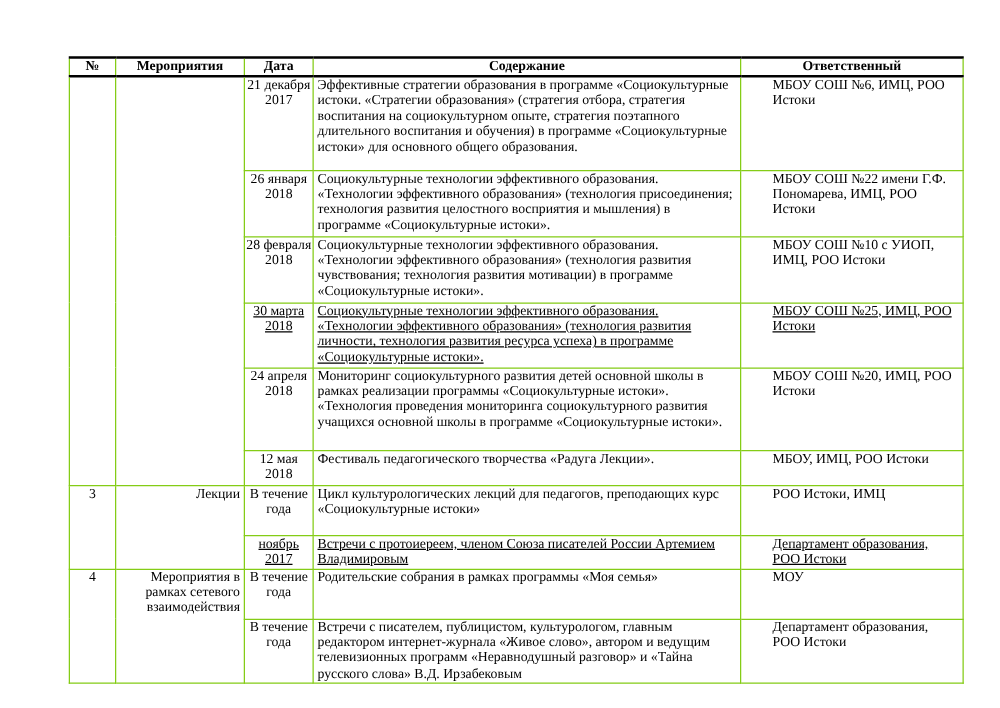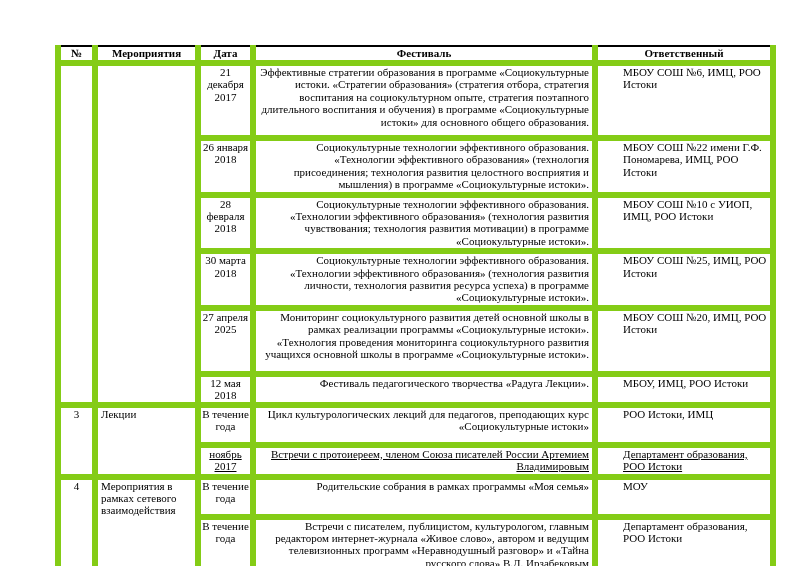--- a/index.html
+++ b/index.html
@@ -15,43 +15,43 @@
     position: absolute;
     left: 55px;
     top: 45px;
     width: 715px;
     border-collapse: collapse;
     table-layout: fixed;
     font-size: 11px;
     line-height: 12.4px;
   }
   th, td {
-    border: 6px solid #84cc16;
+    border: 1px solid #84cc16;
     vertical-align: top;
     padding: 0 3px 1px 3px;
     overflow: hidden;
     word-wrap: break-word;
   }
   th {
     font-weight: bold;
     text-align: center;
     border-top: 2px solid #000000;
     border-bottom: 2px solid #000000;
     height: 13px;
     padding: 0 1px;
     line-height: 13px;
   }
   td.c-num  { text-align: center; padding: 0 1px; }
-  td.c-name { text-align: left; }
+  td.c-name { text-align: right; }
   td.c-date { text-align: center; padding: 0 1px; }
-  td.c-content { text-align: right; }
+  td.c-content { text-align: left; }
   td.c-resp { text-align: left; padding-left: 25px; }
   tr.h75 { height: 75px; }
   tr.h53 { height: 53px; margin-top: 32px; }
-  tr.h52 { height: 52px; }
+  tr.h52 { height: 52px; text-decoration: underline; }
   tr.h66 { height: 66px; }
   tr.h28 { height: 28px; }
   tr.h40 { height: 40px; }
   tr.h27 { height: 27px; text-decoration: underline; }
   tr.h51 { height: 51px; }
 </style>
 </head>
 <body>
 
 <table class="doc-table">
@@ -60,21 +60,21 @@
     <col style="width:103px">
     <col style="width:55px">
     <col style="width:342px">
     <col style="width:178px">
   </colgroup>
   <thead>
     <tr>
       <th>№</th>
       <th>Мероприятия</th>
       <th>Дата</th>
-      <th>Фестиваль</th>
+      <th>Содержание</th>
       <th>Ответственный</th>
     </tr>
   </thead>
   <tbody>
 
     <tr class="h75">
       <td class="c-num" rowspan="6"></td>
       <td class="c-name" rowspan="6"></td>
       <td class="c-date">21 декабря 2017</td>
       <td class="c-content">Эффективные стратегии образования в программе «Социокультурные истоки. «Стратегии образования» (стратегия отбора, стратегия воспитания на социокультурном опыте, стратегия поэтапного длительного воспитания и обучения) в программе «Социокультурные истоки» для основного общего образования.</td>
@@ -89,21 +89,21 @@
       <td class="c-date">28 февраля 2018</td>
       <td class="c-content">Социокультурные технологии эффективного образования. «Технологии эффективного образования» (технология развития чувствования; технология развития мотивации) в программе «Социокультурные истоки».</td>
       <td class="c-resp">МБОУ СОШ №10 с УИОП, ИМЦ, РОО Истоки</td>
     </tr>
     <tr class="h52">
       <td class="c-date">30 марта 2018</td>
       <td class="c-content">Социокультурные технологии эффективного образования. «Технологии эффективного образования» (технология развития личности, технология развития ресурса успеха) в программе «Социокультурные истоки».</td>
       <td class="c-resp">МБОУ СОШ №25, ИМЦ, РОО Истоки</td>
     </tr>
     <tr class="h66">
-      <td class="c-date">27 апреля 2025</td>
+      <td class="c-date">24 апреля 2018</td>
       <td class="c-content">Мониторинг социокультурного развития детей основной школы в рамках реализации программы «Социокультурные истоки». «Технология проведения мониторинга социокультурного развития учащихся основной школы в программе «Социокультурные истоки».</td>
       <td class="c-resp">МБОУ СОШ №20, ИМЦ, РОО Истоки</td>
     </tr>
     <tr class="h28">
       <td class="c-date">12 мая 2018</td>
       <td class="c-content">Фестиваль педагогического творчества «Радуга Лекции».</td>
       <td class="c-resp">МБОУ, ИМЦ, РОО Истоки</td>
     </tr>
 
     <tr class="h40">

